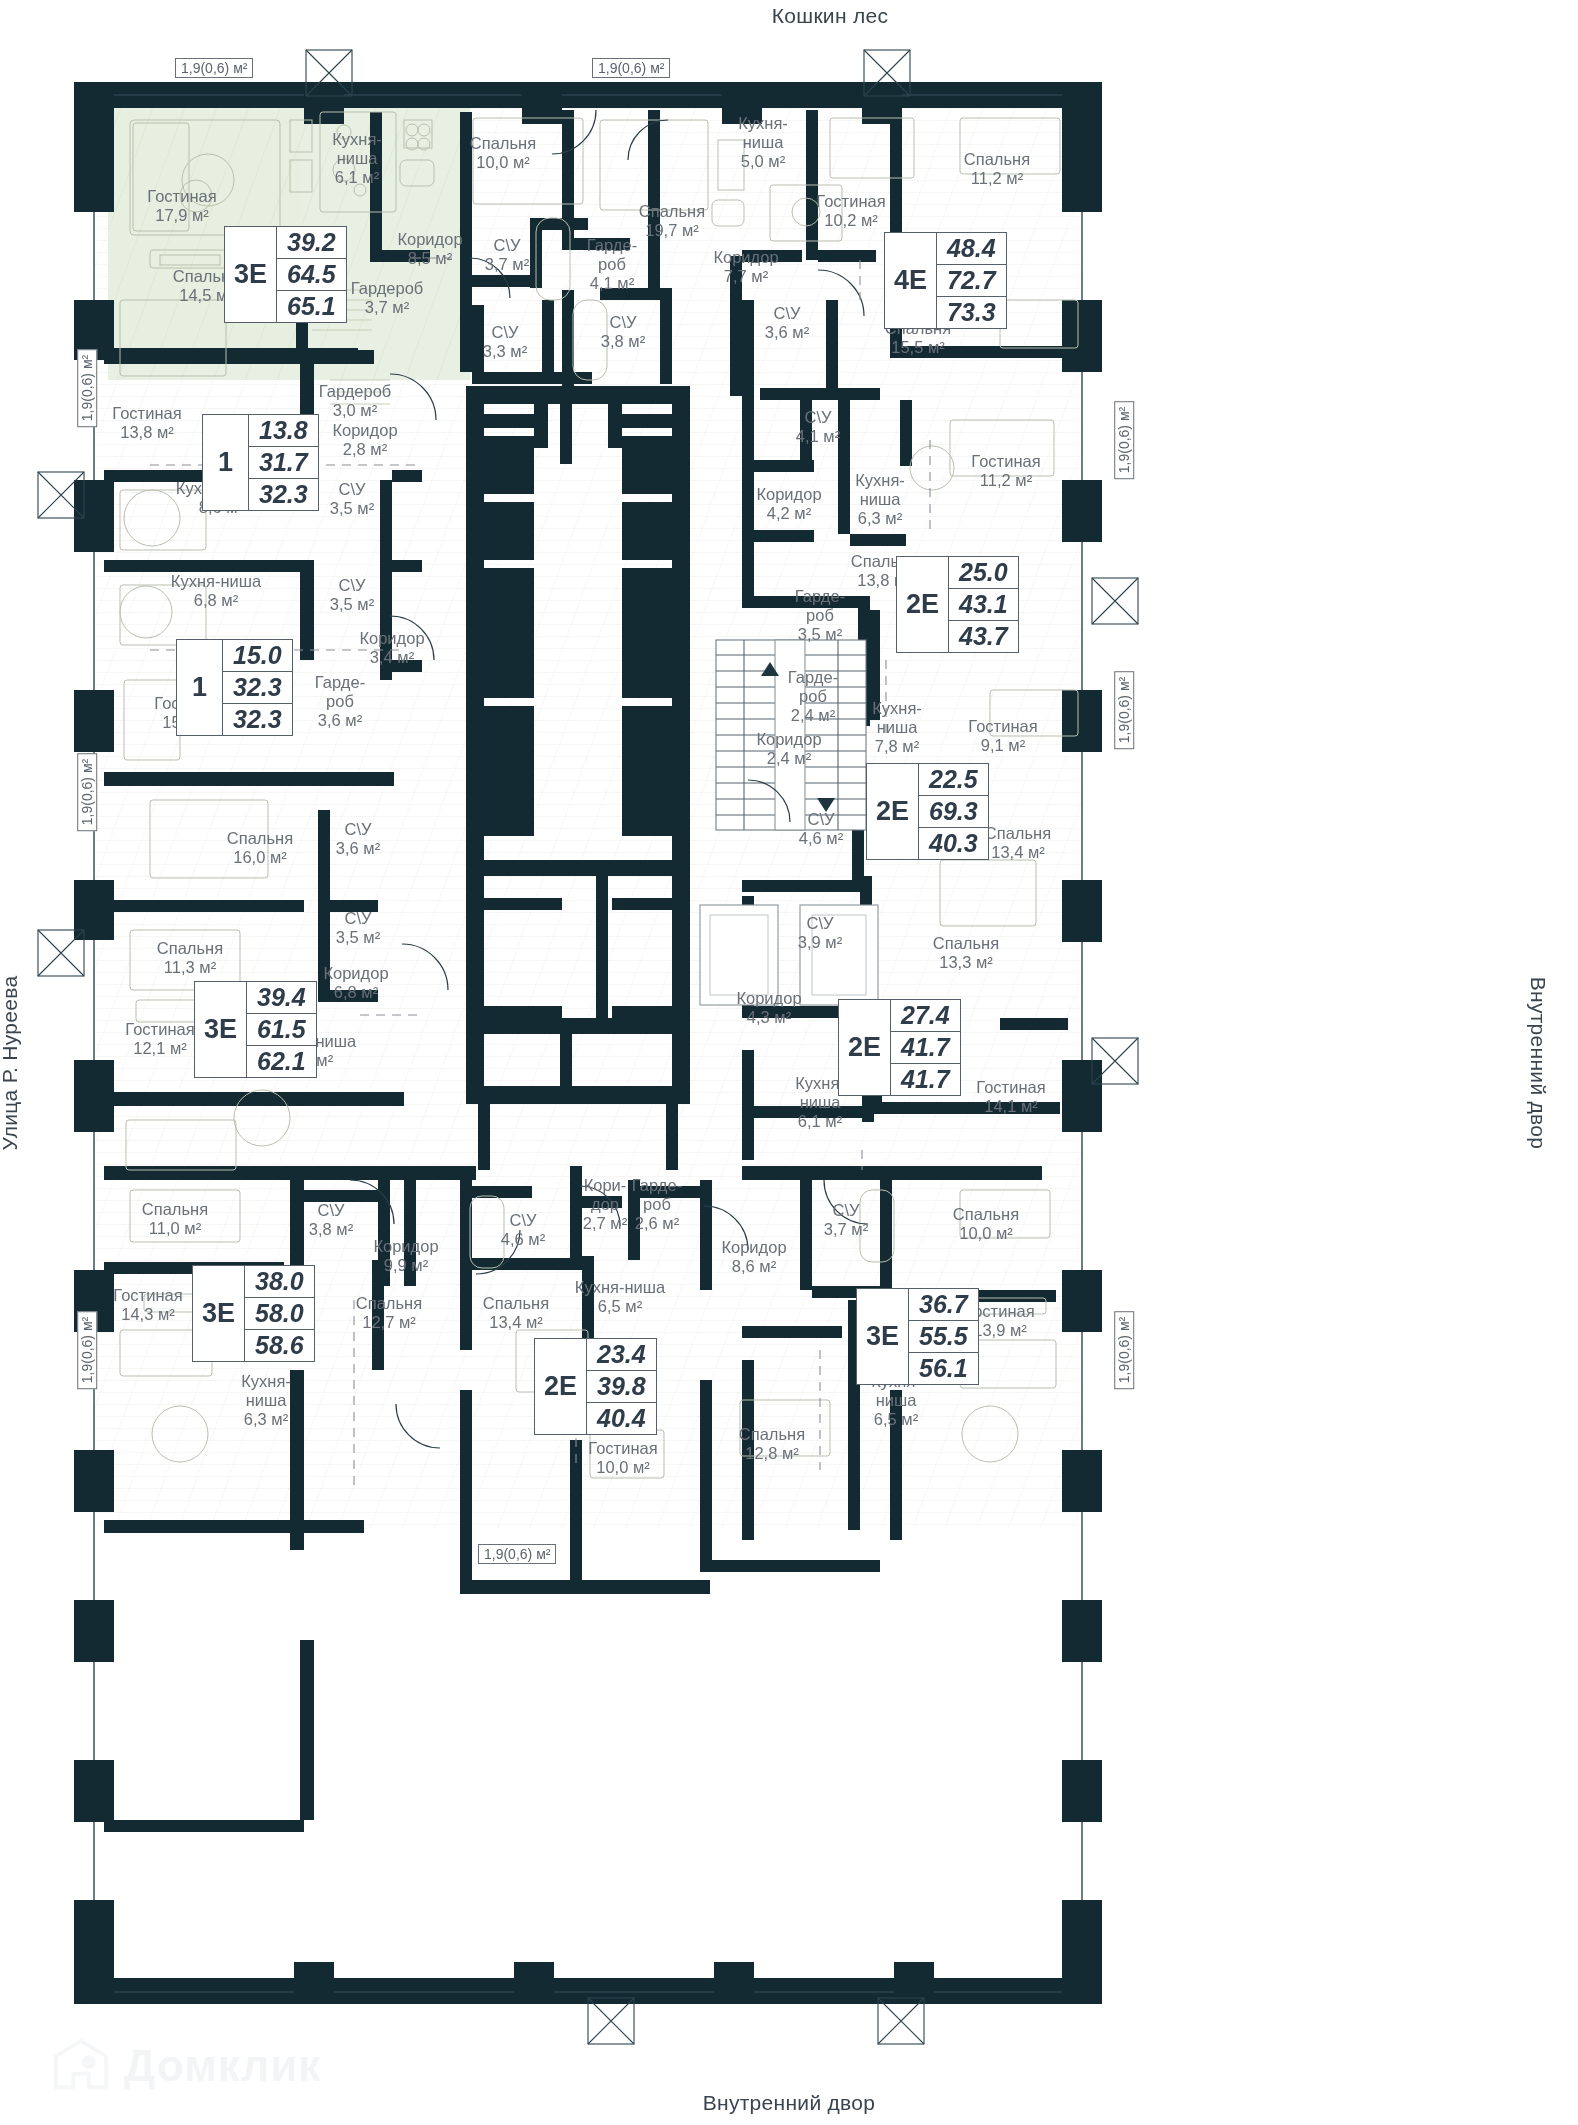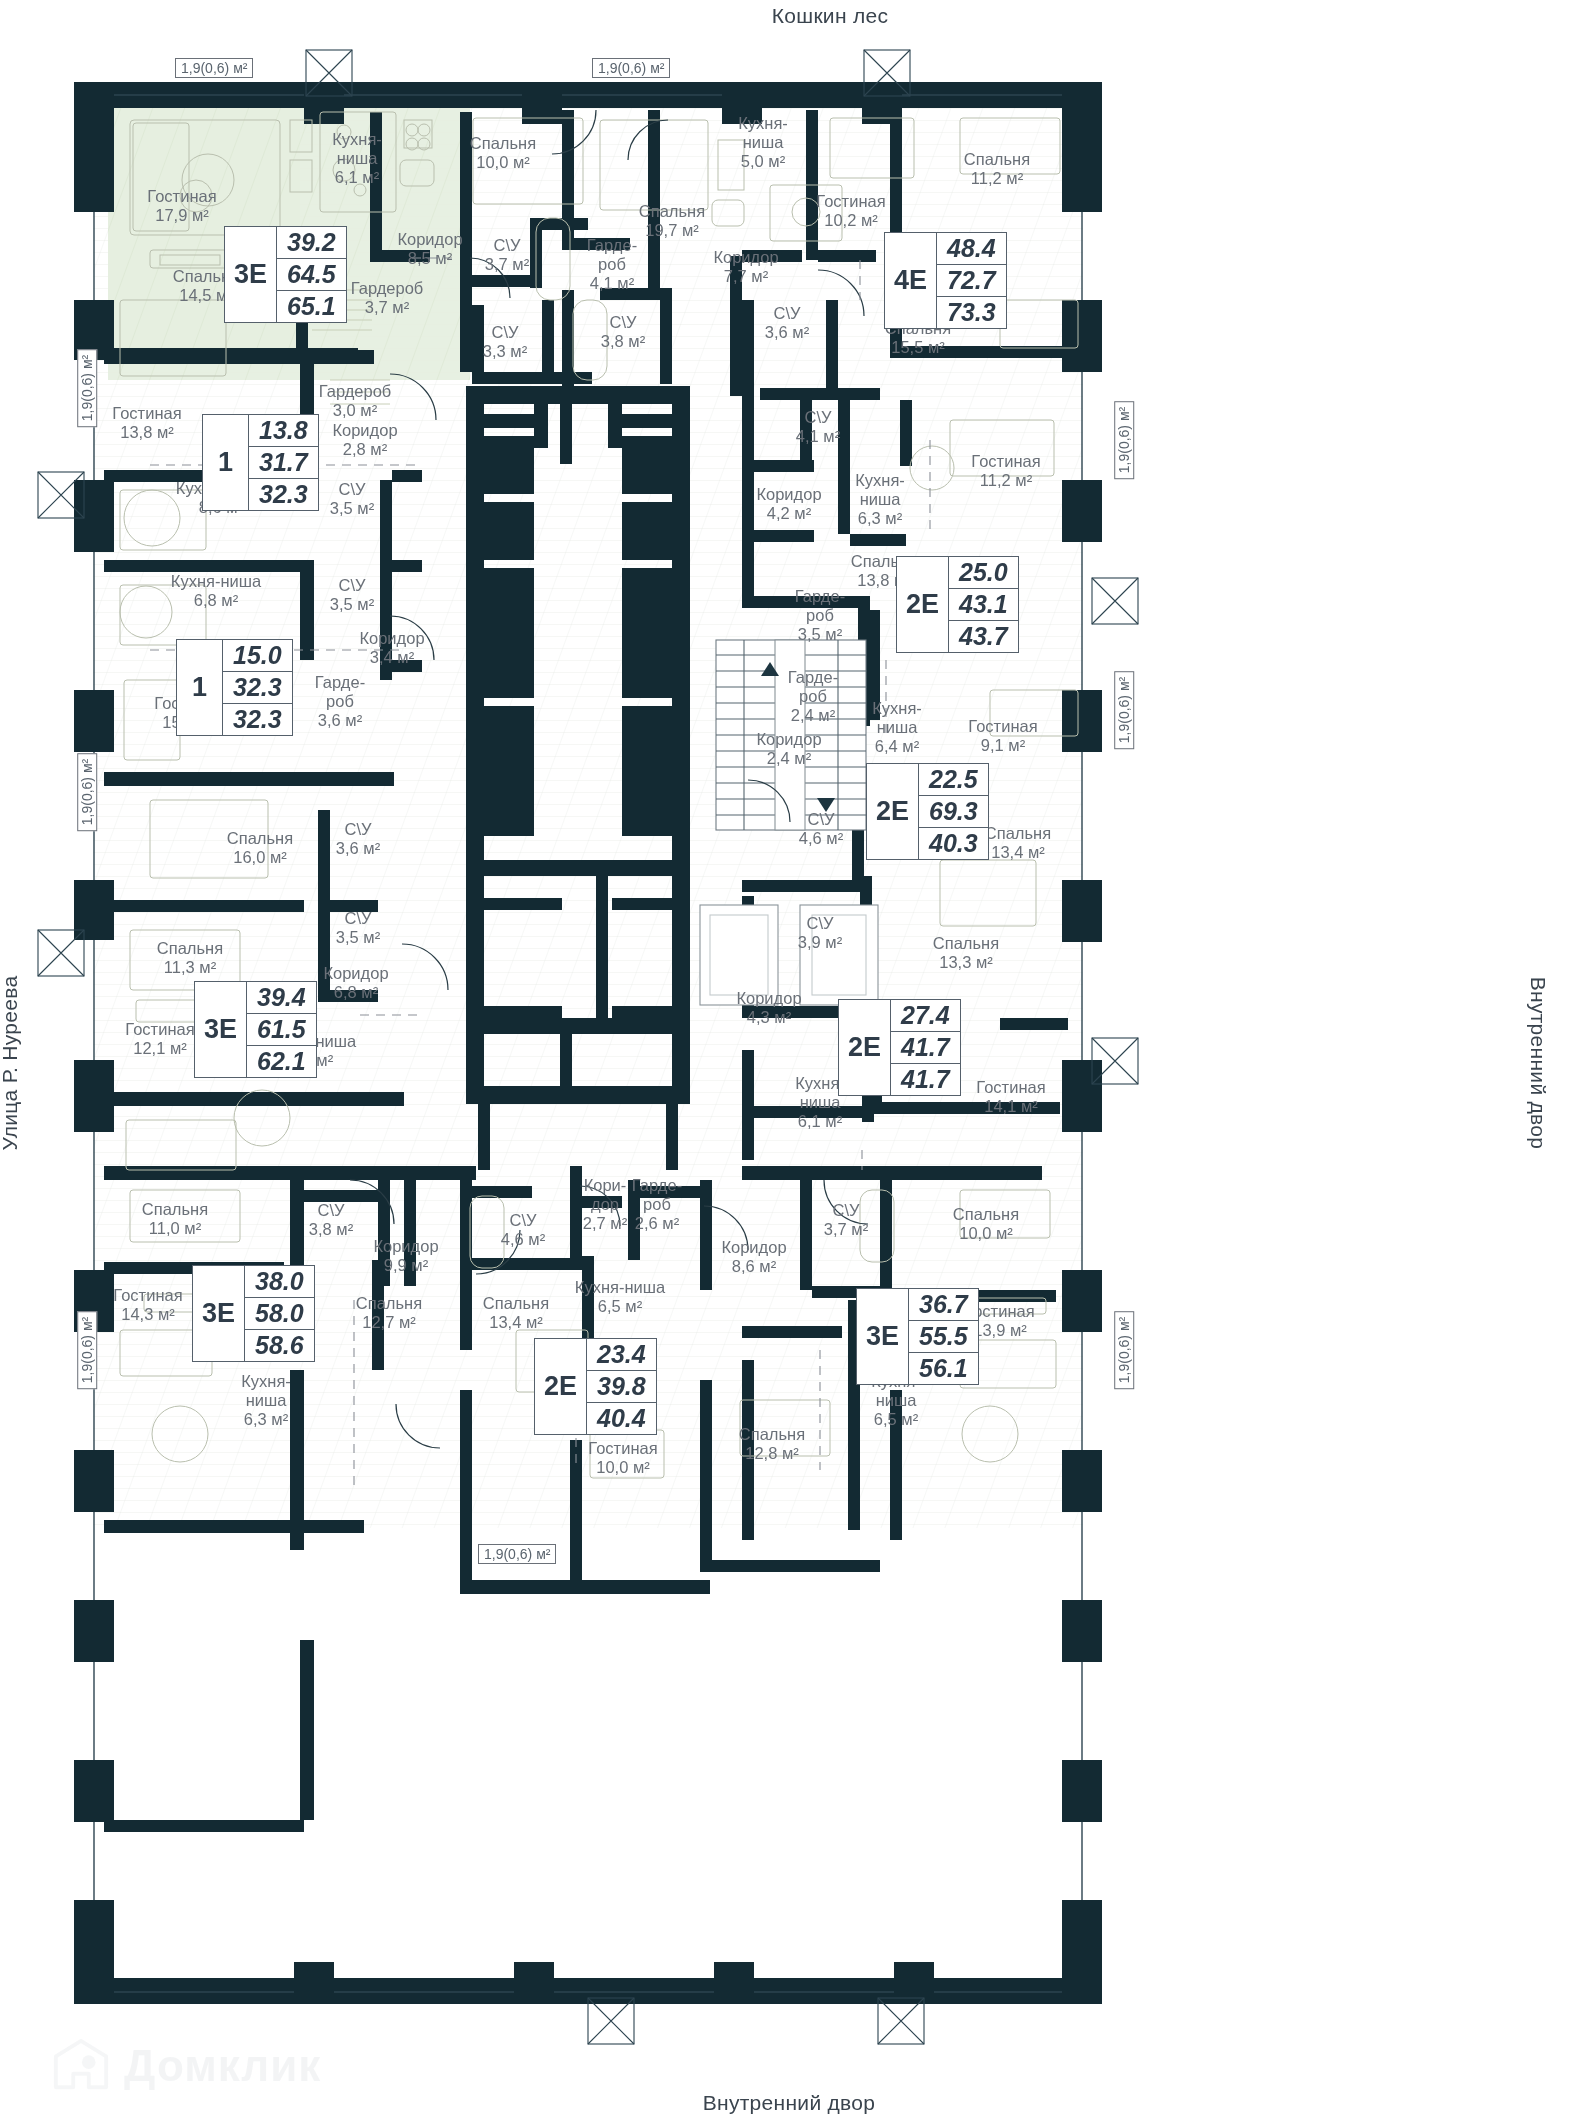--- a/index.html
+++ b/index.html
@@ -531,21 +531,21 @@
     <div class="room" style="left: 298px; top: 820px; width: 120px;"><span class="n">С\У</span><span class="a">3,6 м²</span></div>
     <div class="room" style="left: 298px; top: 909px; width: 120px;"><span class="n">С\У</span><span class="a">3,5 м²</span></div>
     <div class="room" style="left: 130px; top: 939px; width: 120px;"><span class="n">Спальня</span><span class="a">11,3 м²</span></div>
     <div class="room" style="left: 296px; top: 964px; width: 120px;"><span class="n">Коридор</span><span class="a">6,8 м²</span></div>
     <div class="room" style="left: 100px; top: 1020px; width: 120px;"><span class="n">Гостиная</span><span class="a">12,1 м²</span></div>
     <div class="room" style="left: 251px; top: 1032px; width: 120px;"><span class="n">Кухня-ниша</span><span class="a">8,2 м²</span></div>
     <div class="room" style="left: 753px; top: 668px; width: 120px;"><span class="n">Гарде-
 роб</span><span class="a">2,4 м²</span></div>
     <div class="room" style="left: 729px; top: 730px; width: 120px;"><span class="n">Коридор</span><span class="a">2,4 м²</span></div>
     <div class="room" style="left: 837px; top: 699px; width: 120px;"><span class="n">Кухня-
-ниша</span><span class="a">6,4 м²</span></div>
+ниша</span><span class="a">7,8 м²</span></div>
     <div class="room" style="left: 943px; top: 717px; width: 120px;"><span class="n">Гостиная</span><span class="a">9,1 м²</span></div>
     <div class="room" style="left: 761px; top: 810px; width: 120px;"><span class="n">С\У</span><span class="a">4,6 м²</span></div>
     <div class="room" style="left: 958px; top: 824px; width: 120px;"><span class="n">Спальня</span><span class="a">13,4 м²</span></div>
     <div class="room" style="left: 760px; top: 914px; width: 120px;"><span class="n">С\У</span><span class="a">3,9 м²</span></div>
     <div class="room" style="left: 906px; top: 934px; width: 120px;"><span class="n">Спальня</span><span class="a">13,3 м²</span></div>
     <div class="room" style="left: 709px; top: 989px; width: 120px;"><span class="n">Коридор</span><span class="a">4,3 м²</span></div>
     <div class="room" style="left: 760px; top: 1074px; width: 120px;"><span class="n">Кухня-
 ниша</span><span class="a">6,1 м²</span></div>
     <div class="room" style="left: 951px; top: 1078px; width: 120px;"><span class="n">Гостиная</span><span class="a">14,1 м²</span></div>
     <div class="room" style="left: 115px; top: 1200px; width: 120px;"><span class="n">Спальня</span><span class="a">11,0 м²</span></div>

